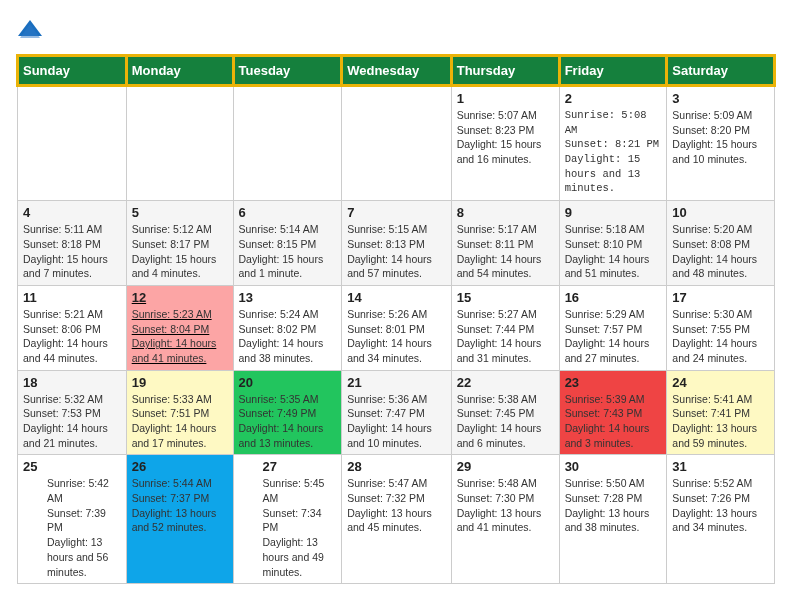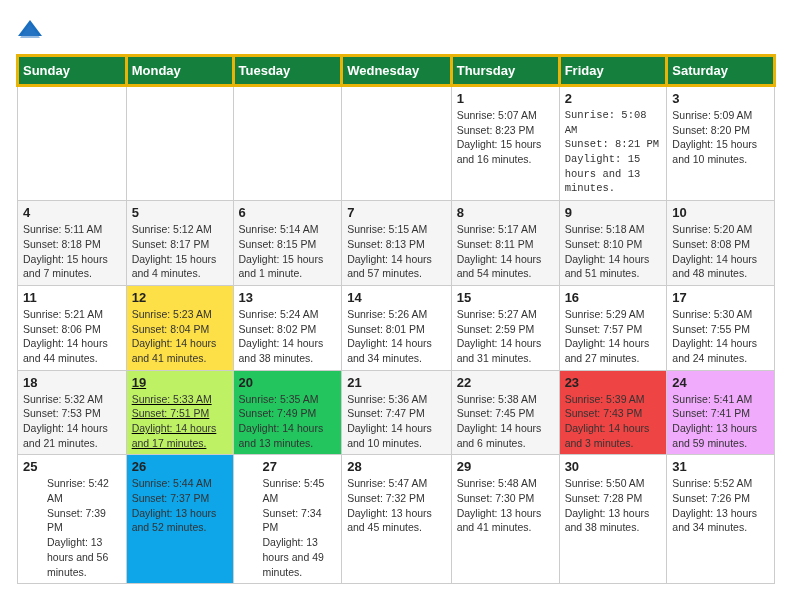--- a/index.html
+++ b/index.html
@@ -197,42 +197,42 @@
 Daylight: 14 hours and 48 minutes.</div>
         </td>
       </tr>
       <tr>
         <td style="background: rgb(255, 255, 255);">
           <span class="day-num">11</span>
           <div class="day-info" style="white-space: pre-line;">Sunrise: 5:21 AM
 Sunset: 8:06 PM
 Daylight: 14 hours and 44 minutes.</div>
         </td>
-        <td style="background: #fde047;">
+        <td style="background: #fca5a5; text-decoration: underline;">
           <span class="day-num">12</span>
           <div class="day-info" style="white-space: pre-line;">Sunrise: 5:23 AM
 Sunset: 8:04 PM
 Daylight: 14 hours and 41 minutes.</div>
         </td>
         <td style="background: rgb(255, 255, 255);">
           <span class="day-num">13</span>
           <div class="day-info" style="white-space: pre-line;">Sunrise: 5:24 AM
 Sunset: 8:02 PM
 Daylight: 14 hours and 38 minutes.</div>
         </td>
         <td style="background: rgb(255, 255, 255);">
           <span class="day-num">14</span>
           <div class="day-info" style="white-space: pre-line;">Sunrise: 5:26 AM
 Sunset: 8:01 PM
 Daylight: 14 hours and 34 minutes.</div>
         </td>
         <td style="background: rgb(255, 255, 255);">
           <span class="day-num">15</span>
           <div class="day-info" style="white-space: pre-line;">Sunrise: 5:27 AM
-Sunset: 2:59 PM
+Sunset: 7:44 PM
 Daylight: 14 hours and 31 minutes.</div>
         </td>
         <td style="background: rgb(255, 255, 255);">
           <span class="day-num">16</span>
           <div class="day-info" style="white-space: pre-line;">Sunrise: 5:29 AM
 Sunset: 7:57 PM
 Daylight: 14 hours and 27 minutes.</div>
         </td>
         <td style="background: rgb(255, 255, 255);">
           <span class="day-num">17</span>
@@ -241,21 +241,21 @@
 Daylight: 14 hours and 24 minutes.</div>
         </td>
       </tr>
       <tr>
         <td style="background: rgb(245, 245, 245);">
           <span class="day-num">18</span>
           <div class="day-info" style="white-space: pre-line;">Sunrise: 5:32 AM
 Sunset: 7:53 PM
 Daylight: 14 hours and 21 minutes.</div>
         </td>
-        <td style="background: #bef264; text-decoration: underline;">
+        <td style="background: #fef9c3;">
           <span class="day-num">19</span>
           <div class="day-info" style="white-space: pre-line;">Sunrise: 5:33 AM
 Sunset: 7:51 PM
 Daylight: 14 hours and 17 minutes.</div>
         </td>
         <td style="background: #22c55e;">
           <span class="day-num">20</span>
           <div class="day-info" style="white-space: pre-line;">Sunrise: 5:35 AM
 Sunset: 7:49 PM
 Daylight: 14 hours and 13 minutes.</div>
@@ -271,21 +271,21 @@
           <div class="day-info" style="white-space: pre-line;">Sunrise: 5:38 AM
 Sunset: 7:45 PM
 Daylight: 14 hours and 6 minutes.</div>
         </td>
         <td style="background: #ef4444;">
           <span class="day-num">23</span>
           <div class="day-info" style="white-space: pre-line;">Sunrise: 5:39 AM
 Sunset: 7:43 PM
 Daylight: 14 hours and 3 minutes.</div>
         </td>
-        <td style="background: #f0abfc; margin-top: 26px;">
+        <td style="background: #fef9c3; margin-top: 26px;">
           <span class="day-num">24</span>
           <div class="day-info" style="white-space: pre-line;">Sunrise: 5:41 AM
 Sunset: 7:41 PM
 Daylight: 13 hours and 59 minutes.</div>
         </td>
       </tr>
       <tr>
         <td style="background: rgb(255, 255, 255);">
           <span class="day-num">25</span>
           <div class="day-info" style="white-space: pre-line; margin-left: 24px;">Sunrise: 5:42 AM

